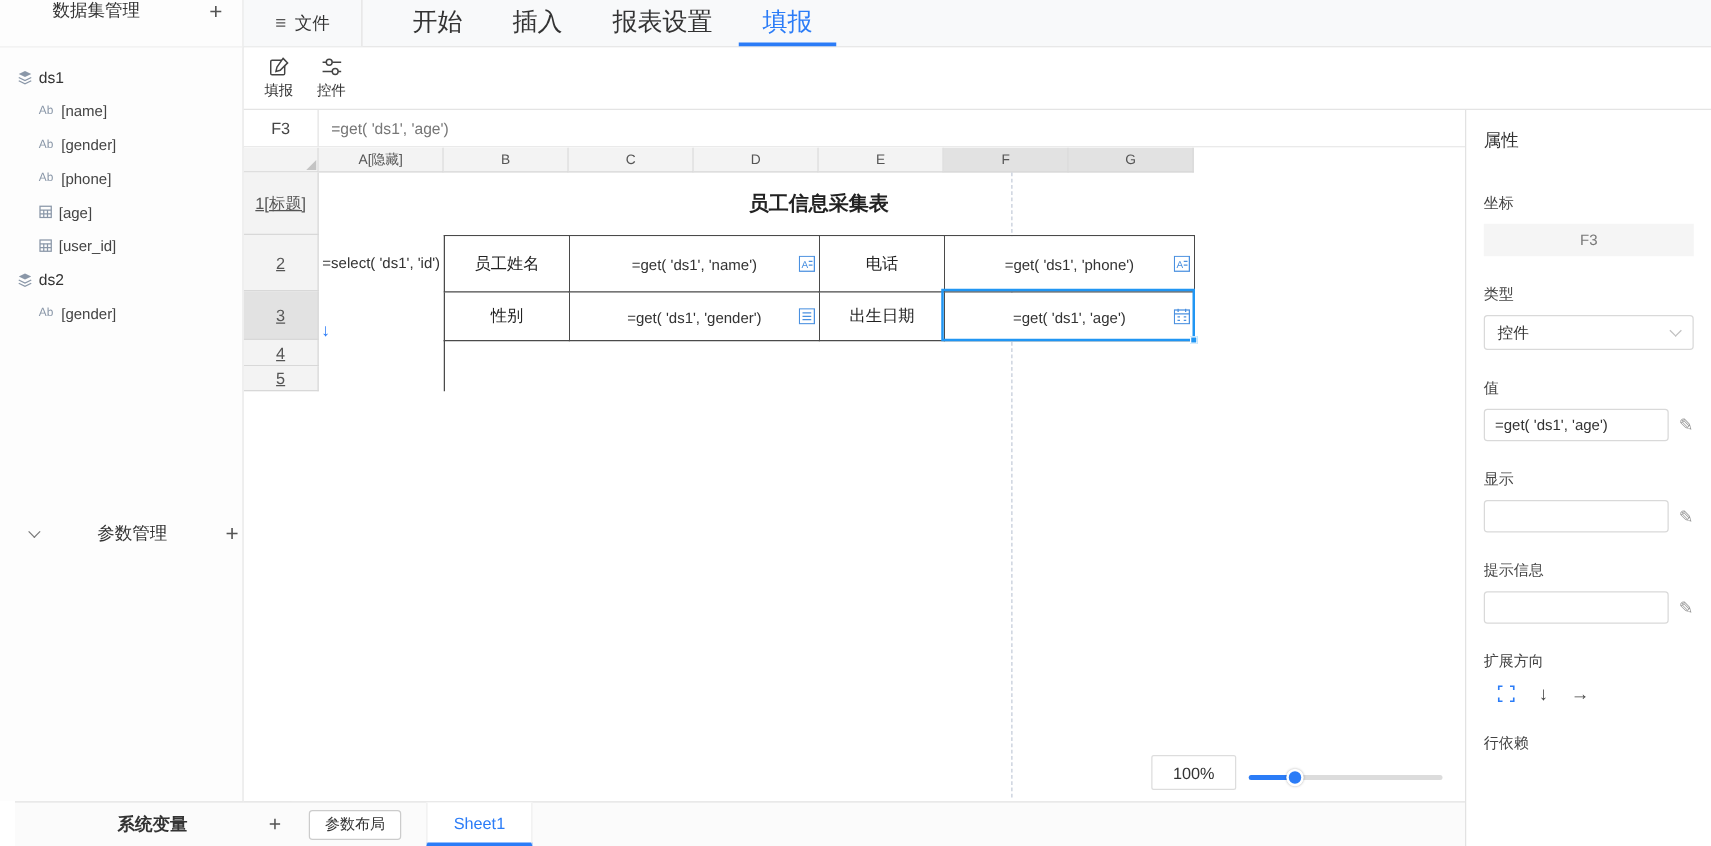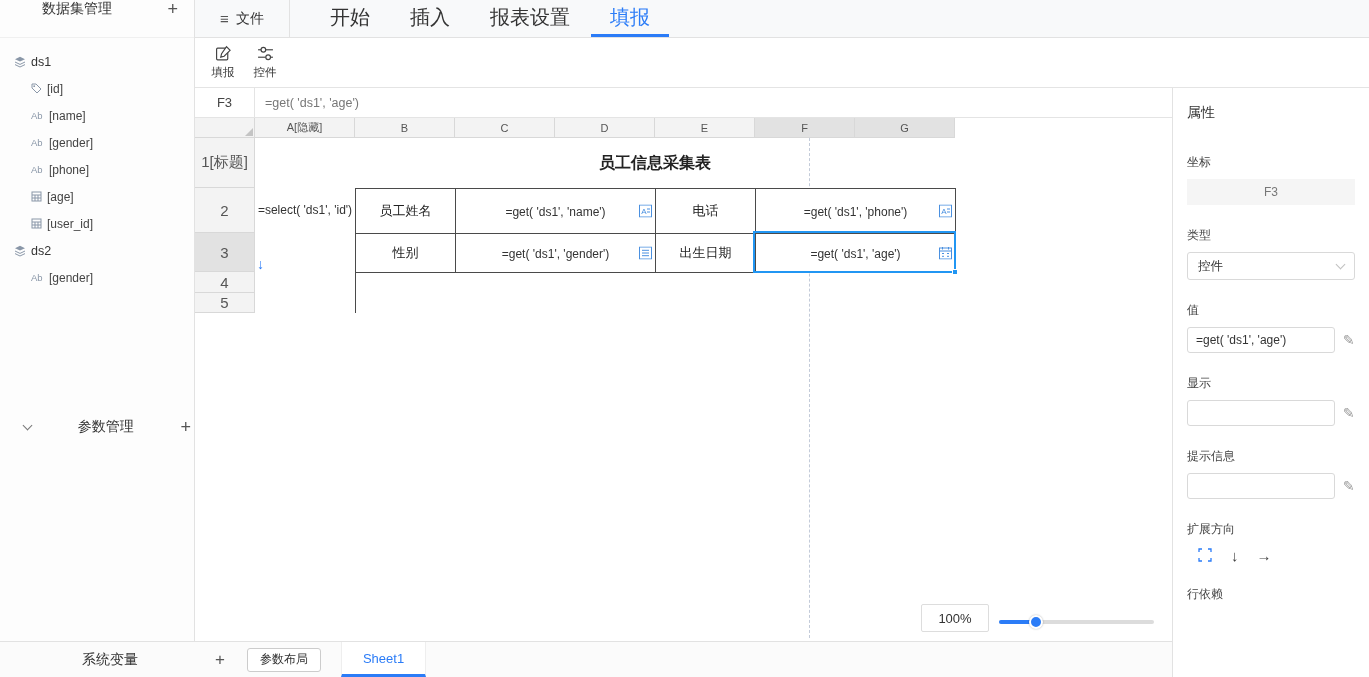--- a/index.html
+++ b/index.html
@@ -14,21 +14,21 @@
   .sb-header .t { font-size:14px; color:#333; }
   .plus { font-size:18px; color:#555; cursor:pointer; line-height:1; font-weight:400; }
   .tree { padding-top:10px; }
   .tree-item { height:27px; display:flex; align-items:center; gap:5px; padding-left:14px; font-size:12.5px; color:#333; cursor:default; }
   .tree-item.field { padding-left:31px; font-size:12px; color:#444; }
   .ab-badge { font-size:9.5px; color:#8a97a8; letter-spacing:0; width:13px; display:inline-block; }
   .icon-wrap { display:inline-flex; line-height:0; }
   .param-row { left:12px; top:413px; width:195px; height:28px; display:flex; align-items:center; justify-content:space-between; padding:0 16px 0 12px; }
   .param-row .t { font-size:14px; color:#333; }
   .caret { width:7px; height:7px; border-right:1.5px solid #777; border-bottom:1.5px solid #777; transform:rotate(45deg); margin-top:-3px; }
-  .sb-bottom { left:0; top:641px; width:221px; height:36px; border-top:1px solid #e2e2e2; border-right:1px solid #e2e2e2; background:#fbfbfb; display:flex; align-items:center; justify-content:center; font-size:14px; color:#333; }
+  .sb-bottom { left:12px; top:641px; width:221px; height:36px; border-top:1px solid #e2e2e2; border-right:1px solid #e2e2e2; background:#fbfbfb; display:flex; align-items:center; justify-content:center; font-size:14px; color:#333;font-weight:bold; }
 
   
   .tabbar { left:195px; top:0; width:1174px; height:38px; background:#f8f9fa; border-bottom:1px solid #e2e2e2; display:flex; align-items:stretch; }
   .file-btn { width:95px; display:flex; align-items:center; justify-content:center; gap:7px; border-right:1px solid #e2e2e2; background:#f8f9fa; font-size:14px; color:#333; cursor:pointer; }
   .hamb { font-size:15px; color:#555; }
   .tabs { display:flex; margin-left:21px; gap:2px; }
   .tab { display:flex; align-items:center; padding:0 19px; font-size:20px; color:#333; cursor:pointer; border-bottom:3px solid transparent; }
   .tab.active { color:#2b7cf7; border-bottom-color:#2b7cf7; }
 
   
@@ -38,21 +38,21 @@
 
   
   .fbar { left:195px; top:88px; width:977px; height:30px; background:#fff; border-bottom:1px solid #e4e4e4; display:flex; align-items:stretch; }
   .cellref { width:60px; display:flex; align-items:center; justify-content:center; border-right:1px solid #e4e4e4; font-size:13px; color:#444; }
   .fml { flex:1; display:flex; align-items:center; padding-left:10px; font-size:12.5px; color:#777; }
 
   
   .canvas { left:195px; top:118px; width:977px; height:523px; background:#fff; overflow:hidden; }
   .chead { position:absolute; top:0; height:20px; background:#f3f3f3; border-right:1px solid #d8d8d8; border-bottom:1px solid #d8d8d8; display:flex; align-items:center; justify-content:center; font-size:11px; color:#555; }
   .chead.sel, .rhead.sel { background:#e2e2e2; }
-  .rhead { position:absolute; left:0; width:60px; background:#f3f3f3; border-right:1px solid #d8d8d8; border-bottom:1px solid #d8d8d8; display:flex; align-items:center; justify-content:center; font-size:15px; color:#555; }
+  .rhead { position:absolute; left:0; width:60px; background:#f3f3f3; border-right:1px solid #d8d8d8; border-bottom:1px solid #d8d8d8; display:flex; align-items:center; justify-content:center; font-size:13px; color:#555;text-decoration:underline; }
   .corner { position:absolute; left:0; top:0; width:60px; height:20px; background:#f3f3f3; border-right:1px solid #d8d8d8; border-bottom:1px solid #d8d8d8; }
   .corner .tri { position:absolute; right:1px; bottom:1px; width:0; height:0; border-left:8px solid transparent; border-bottom:8px solid #c4c4c4; }
   .sheet-title { position:absolute; left:160px; top:20px; width:600px; height:50px; display:flex; align-items:center; justify-content:center; font-size:16px; font-weight:bold; color:#222; }
   table.rpt { position:absolute; left:160px; top:70px; border-collapse:collapse; table-layout:fixed; }
   table.rpt td { border:1px solid #4a4a4a; text-align:center; vertical-align:middle; padding:0; position:relative; font-size:13px; color:#222; background:#fff; }
   table.rpt td .formula { font-size:12px; color:#333; }
   .cicon { position:absolute; right:3px; top:50%; transform:translateY(-50%); line-height:0; }
   .a2cell { position:absolute; left:60px; top:70px; width:100px; height:45px; display:flex; align-items:center; justify-content:center; text-align:center; font-size:12px; color:#333; word-break:break-all; line-height:1.2; padding:0 1px; }
   .expand-arrow { position:absolute; left:62px; top:138px; font-size:14px; color:#2b7cf7; font-weight:bold; }
   .stub-line { position:absolute; left:160px; top:154px; width:1px; height:41px; background:#4a4a4a; }
@@ -97,29 +97,20 @@
     <div class="tree">
       <div class="tree-item">
         <span class="icon-wrap">
             <svg width="12" height="12" viewBox="0 0 12 12">
               <path d="M6 0.8 L11 3.2 6 5.6 1 3.2 Z" fill="#8a97a8"></path>
               <path d="M1 6 L6 8.4 11 6" stroke="#8a97a8" fill="none"></path>
               <path d="M1 8.6 L6 11 11 8.6" stroke="#8a97a8" fill="none"></path>
             </svg>
           </span>
         <span>ds1</span>
-      </div>
-      <div class="tree-item field">
-        <span class="icon-wrap">
-            <svg width="11" height="11" viewBox="0 0 11 11">
-              <path d="M1 1 h4 l5 5 -4 4 -5 -5 Z" fill="none" stroke="#8a97a8"></path>
-              <circle cx="3.2" cy="3.2" r="0.9" fill="#8a97a8"></circle>
-            </svg>
-          </span>
-        <span>[id]</span>
       </div>
       <div class="tree-item field">
         <span class="ab-badge">Ab</span>
         <span>[name]</span>
       </div>
       <div class="tree-item field">
         <span class="ab-badge">Ab</span>
         <span>[gender]</span>
       </div>
       <div class="tree-item field">

